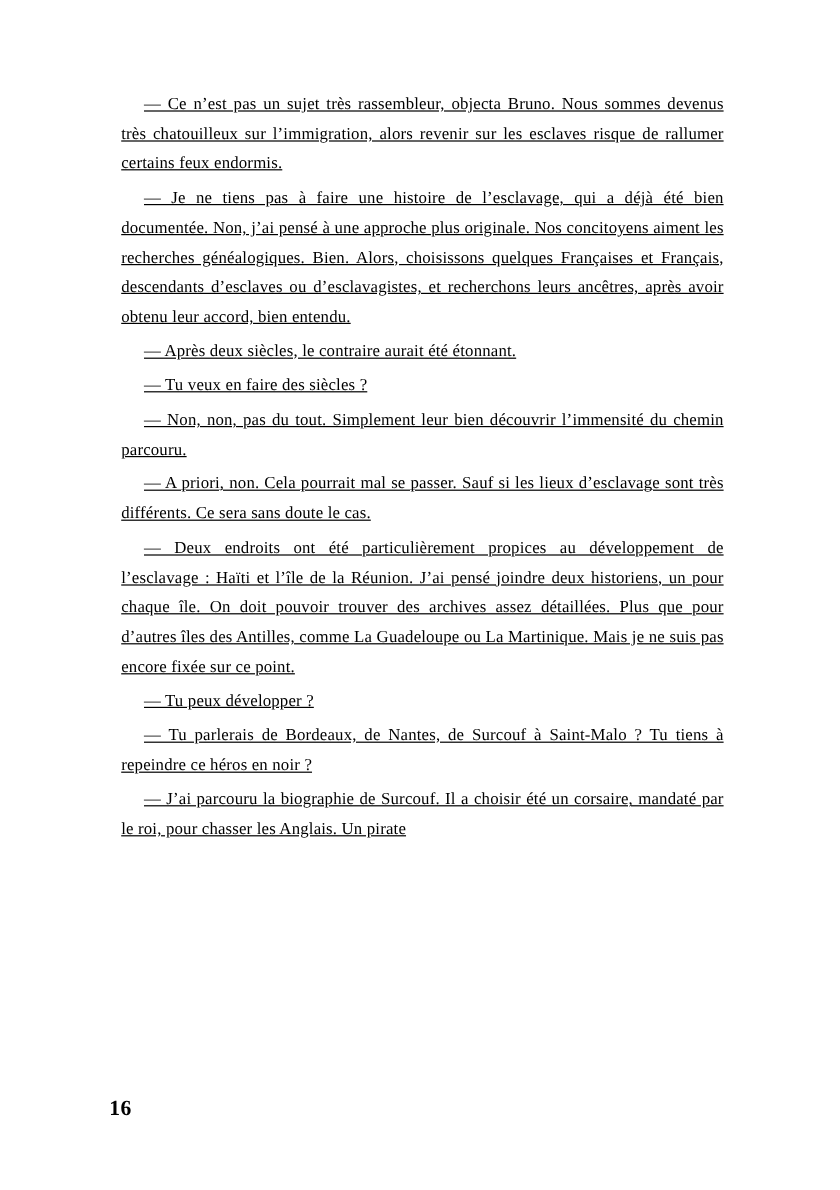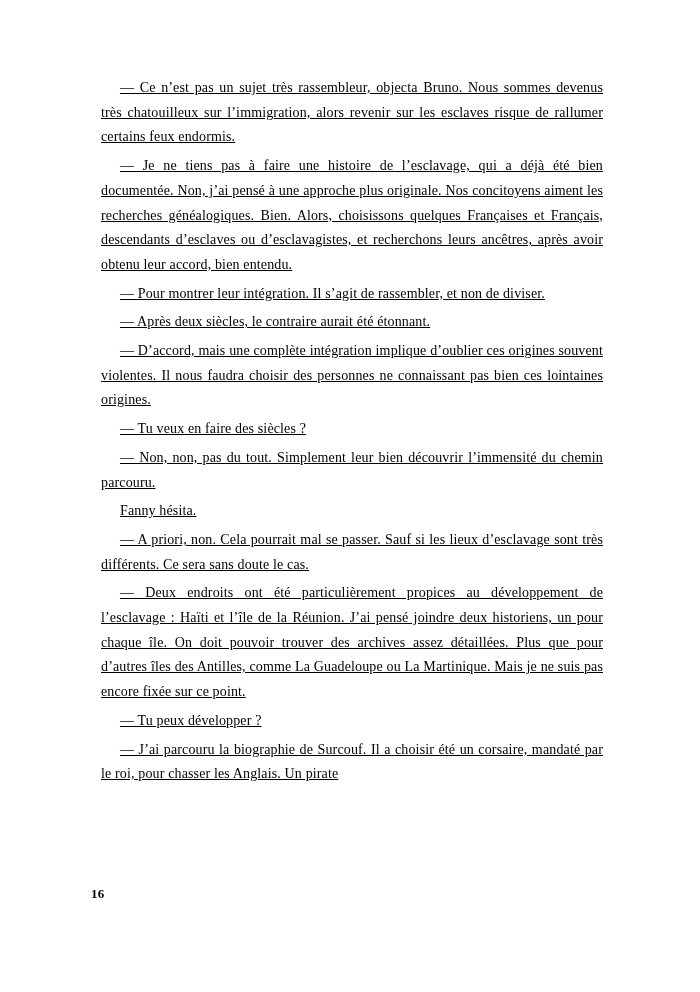--- a/index.html
+++ b/index.html
@@ -41,42 +41,40 @@
   }
 
   
   .para:last-child {
     text-align: justify;
   }
 
   .page-number {
     position: absolute;
     left: 91px;
-    top: 884px;
-    font-size: 13px;
+    top: 913px;
+    font-size: 18px;
     line-height: 20px;
     font-weight: bold;
     letter-spacing: 0.02em;
   }
 </style>
 </head>
 <body>
 
 <div class="page">
 
   <div class="text-block">
     <p class="para">— Ce n’est pas un sujet très rassembleur, objecta Bruno. Nous sommes devenus très chatouilleux sur l’immigration, alors revenir sur les esclaves risque de rallumer certains feux endormis.</p>
     <p class="para">— Je ne tiens pas à faire une histoire de l’esclavage, qui a déjà été bien documentée. Non, j’ai pensé à une approche plus originale. Nos concitoyens aiment les recherches généalogiques. Bien. Alors, choisissons quelques Françaises et Français, descendants d’esclaves ou d’esclavagistes, et recherchons leurs ancêtres, après avoir obtenu leur accord, bien entendu.</p>
-    <p class="para">— Pour montrer leur intégration. Il s’agit de rassembler, et non de diviser.</p>
     <p class="para">— Après deux siècles, le contraire aurait été étonnant.</p>
-    <p class="para">— D’accord, mais une complète intégration implique d’oublier ces origines souvent violentes. Il nous faudra choisir des personnes ne connaissant pas bien ces lointaines origines.</p>
     <p class="para">— Tu veux en faire des siècles ?</p>
     <p class="para">— Non, non, pas du tout. Simplement leur bien découvrir l’immensité du chemin parcouru.</p>
-    <p class="para">Fanny hésita.</p>
     <p class="para">— A priori, non. Cela pourrait mal se passer. Sauf si les lieux d’esclavage sont très différents. Ce sera sans doute le cas.</p>
     <p class="para">— Deux endroits ont été particulièrement propices au développement de l’esclavage : Haïti et l’île de la Réunion. J’ai pensé joindre deux historiens, un pour chaque île. On doit pouvoir trouver des archives assez détaillées. Plus que pour d’autres îles des Antilles, comme La Guadeloupe ou La Martinique. Mais je ne suis pas encore fixée sur ce point.</p>
     <p class="para">— Tu peux développer ?</p>
+    <p class="para">— Tu parlerais de Bordeaux, de Nantes, de Surcouf à Saint-Malo ? Tu tiens à repeindre ce héros en noir ?</p>
     <p class="para">— J’ai parcouru la biographie de Surcouf. Il a choisir été un corsaire, mandaté par le roi, pour chasser les Anglais. Un pirate</p>
   </div>
 
   <div class="page-number">16</div>
 
 </div>
 
 </body></html>

